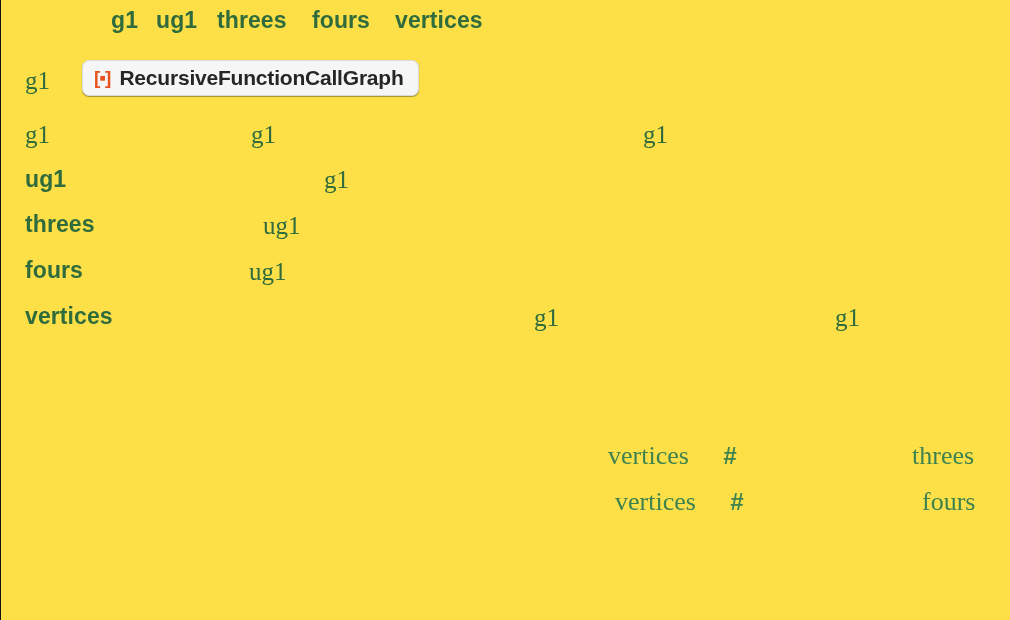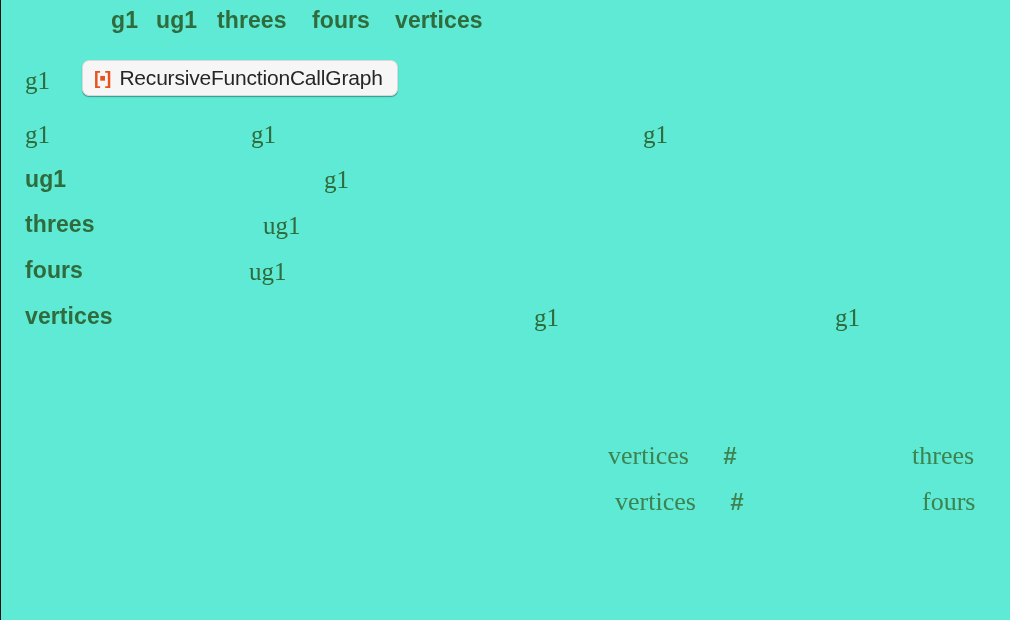--- a/index.html
+++ b/index.html
@@ -13,21 +13,21 @@
     height: 620px;
     overflow: hidden;
     font-family: "Liberation Sans", sans-serif;
     -webkit-font-smoothing: antialiased;
   }
 
   #canvas {
     position: relative;
     width: 1010px;
     height: 620px;
-    background: #5eead4;
+    background: #fde047;
     border-left: 1px solid #121212;
     box-sizing: border-box;
   }
 
   
   .tok {
     position: absolute;
     white-space: pre;
     line-height: 1;
     color: #2f6b3c;
@@ -79,21 +79,21 @@
   .symbol-pill .badge {
     font-family: "Liberation Sans", sans-serif;
     font-weight: 700;
     font-size: 19px;
     color: #e8521f;
     line-height: 1;
     letter-spacing: -1px;
   }
   .symbol-pill .pill-label {
     font-family: "Liberation Sans", sans-serif;
-    font-weight: 400;
+    font-weight: 700;
     font-size: 21px;
     color: #262626;
     line-height: 1;
     letter-spacing: -0.2px;
   }
 </style>
 </head>
 <body>
 
 <div id="canvas">

